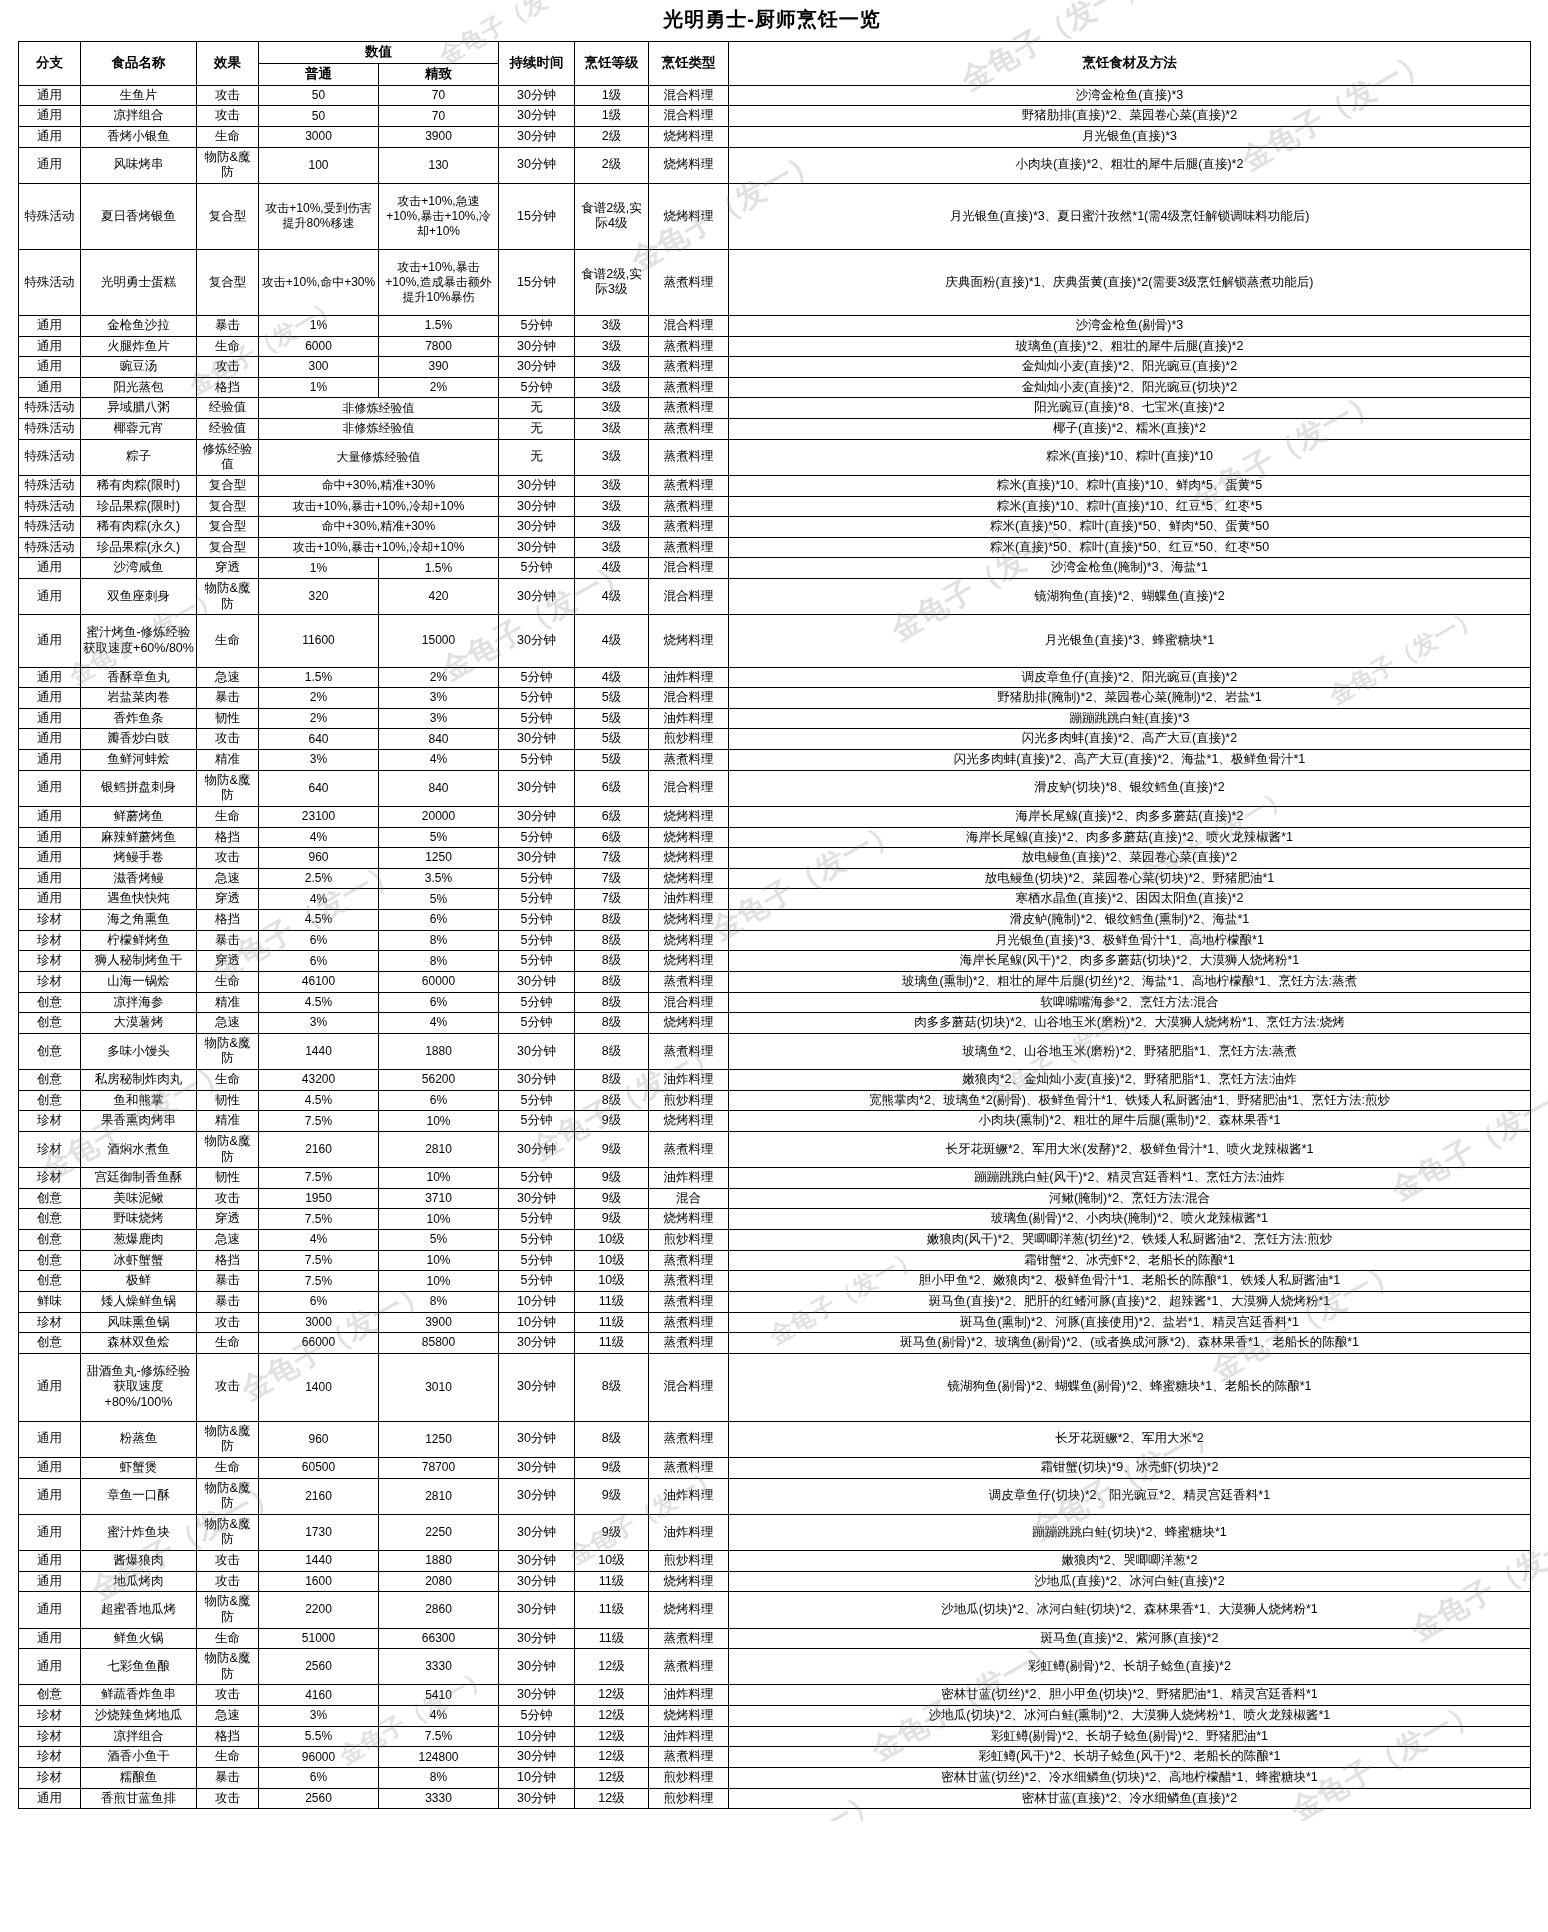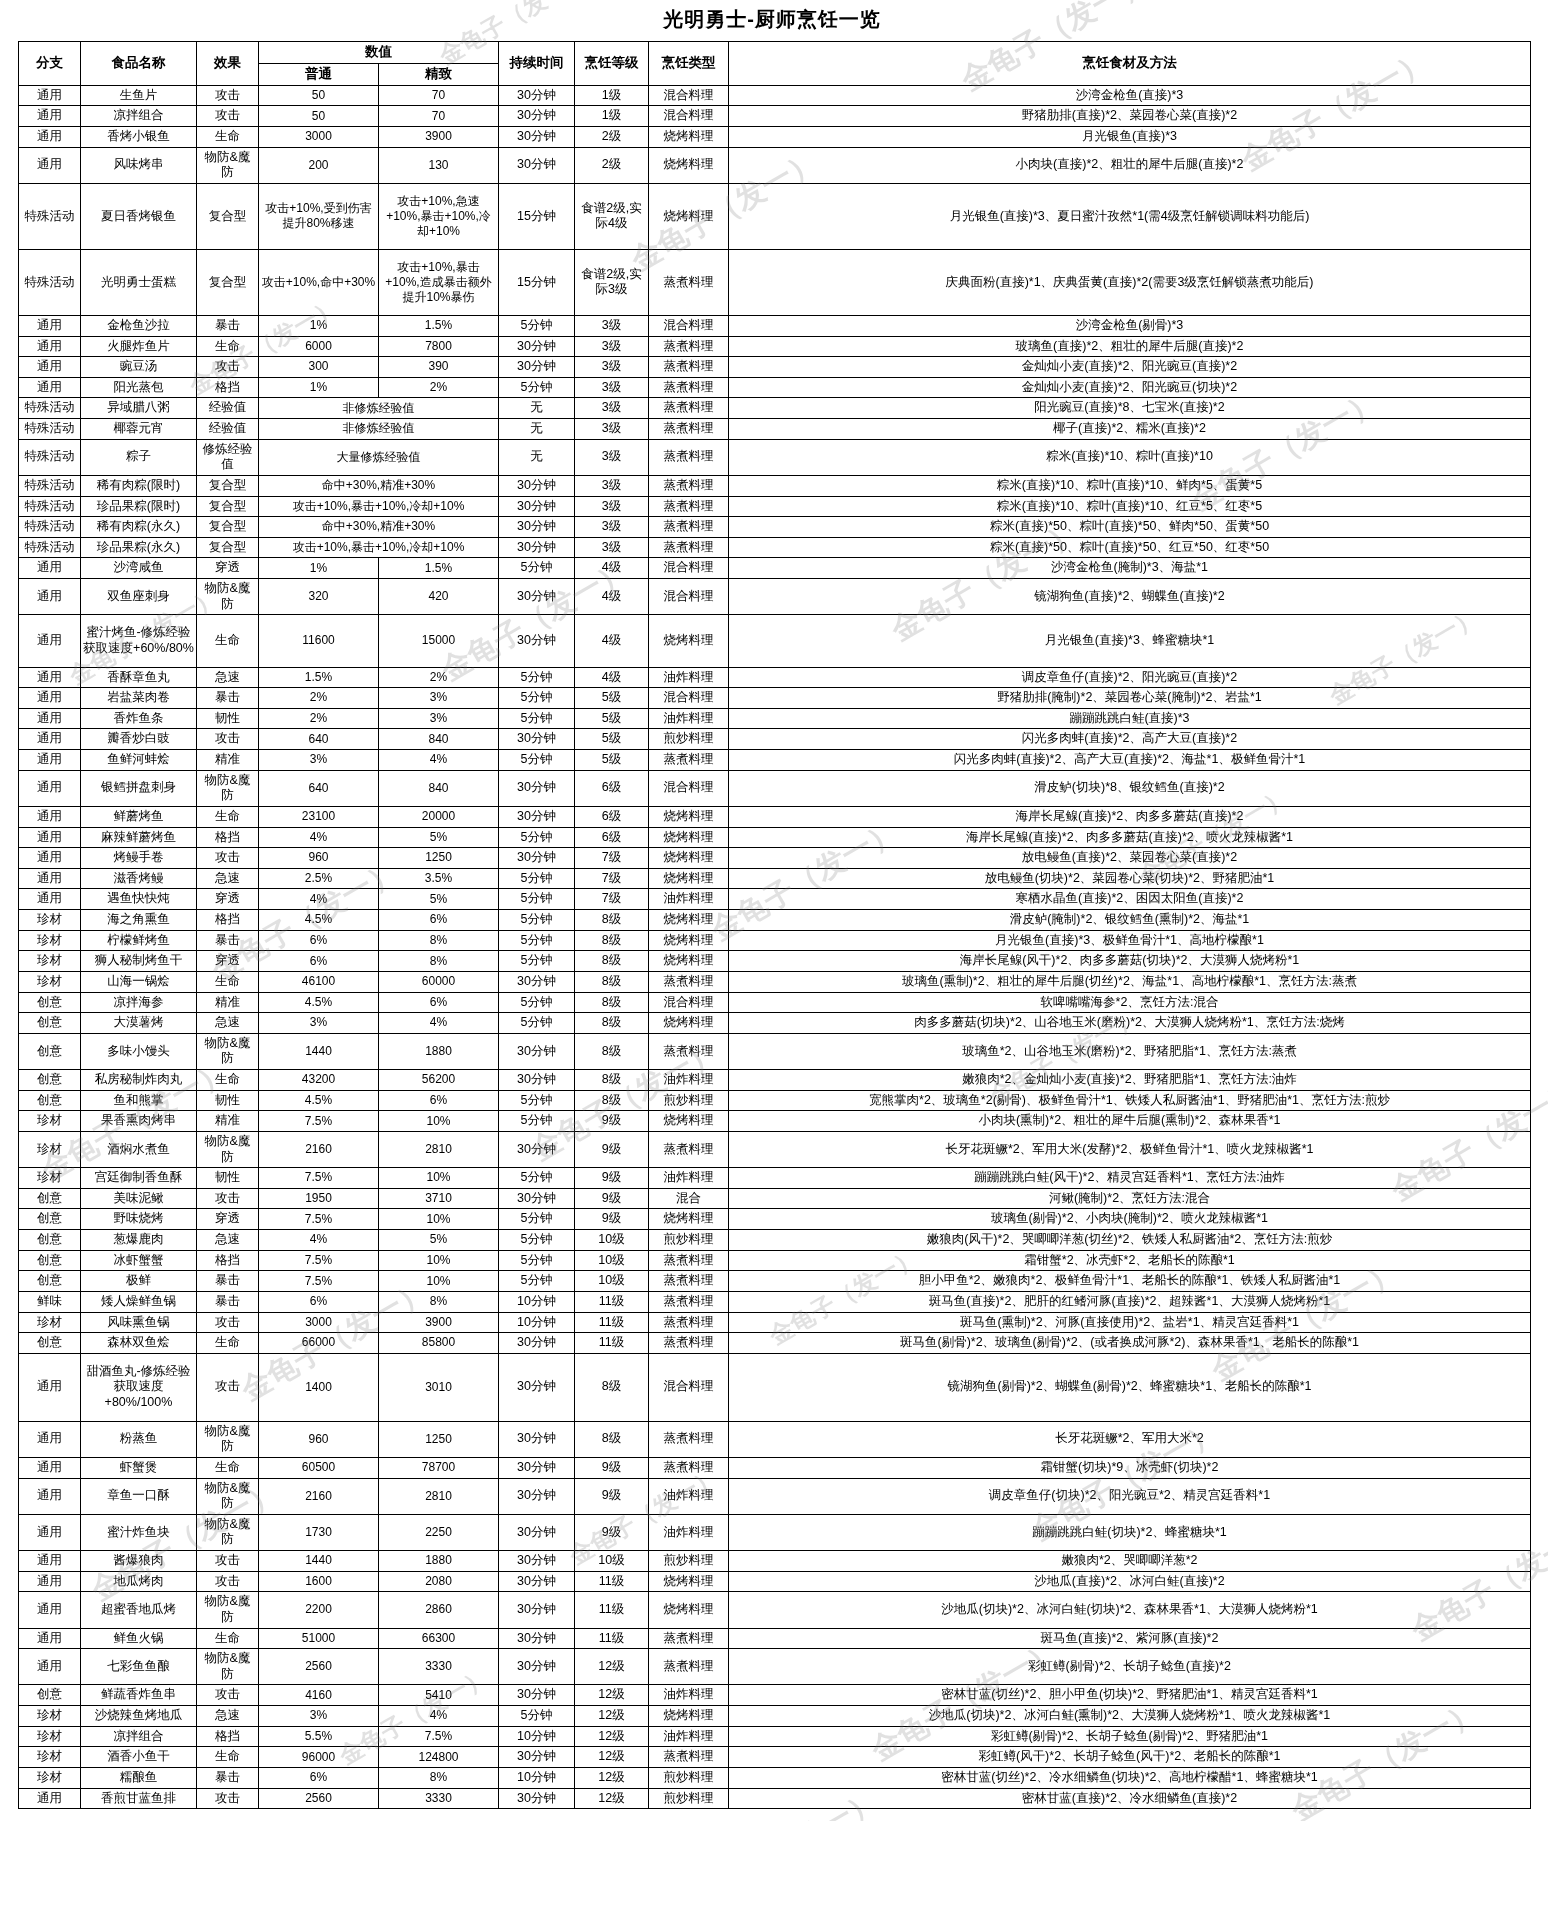--- a/index.html
+++ b/index.html
@@ -142,21 +142,21 @@
           <td class="val">3900</td>
           <td>30分钟</td>
           <td>2级</td>
           <td>烧烤料理</td>
           <td class="recipe">月光银鱼(直接)*3</td>
         </tr>
         <tr>
           <td>通用</td>
           <td class="name">风味烤串</td>
           <td>物防&amp;魔防</td>
-          <td class="val">200</td>
+          <td class="val">100</td>
           <td class="val">130</td>
           <td>30分钟</td>
           <td>2级</td>
           <td>烧烤料理</td>
           <td class="recipe">小肉块(直接)*2、粗壮的犀牛后腿(直接)*2</td>
         </tr>
         <tr class="tall">
           <td>特殊活动</td>
           <td class="name">夏日香烤银鱼</td>
           <td>复合型</td>

